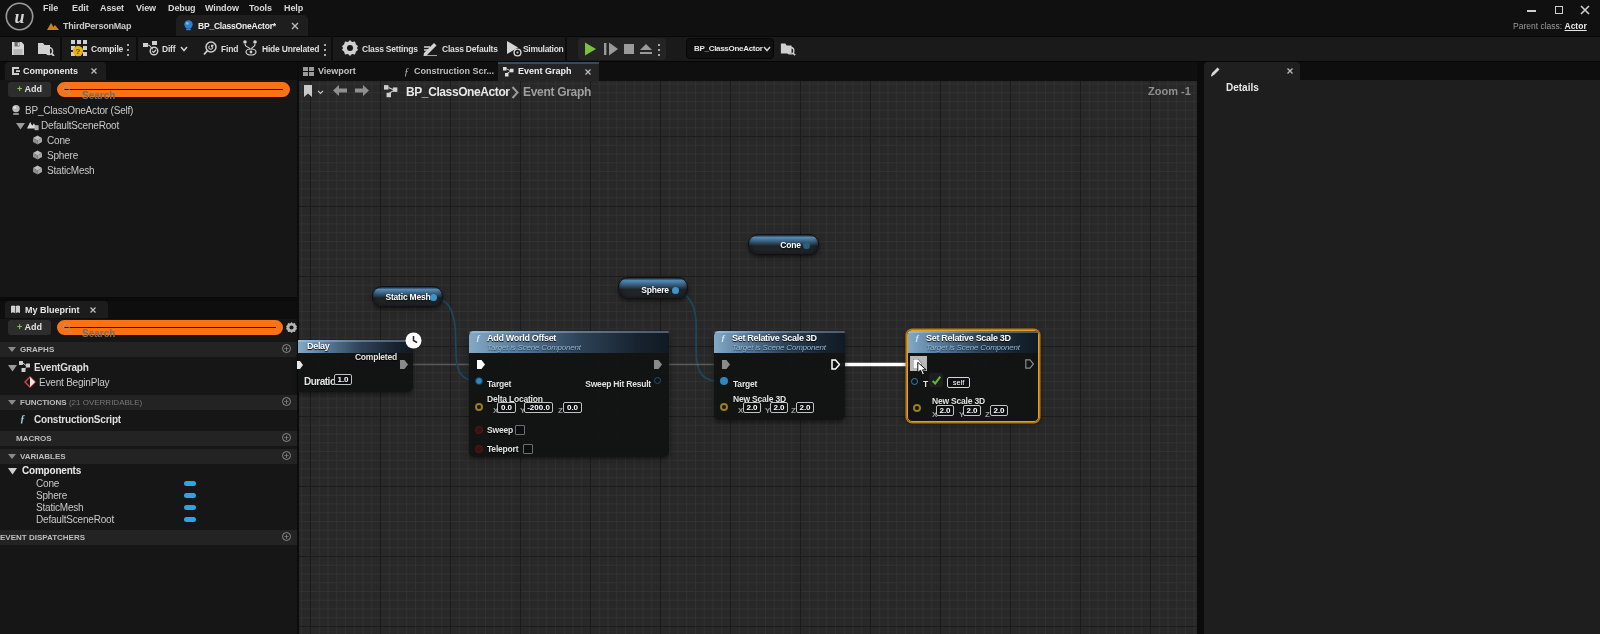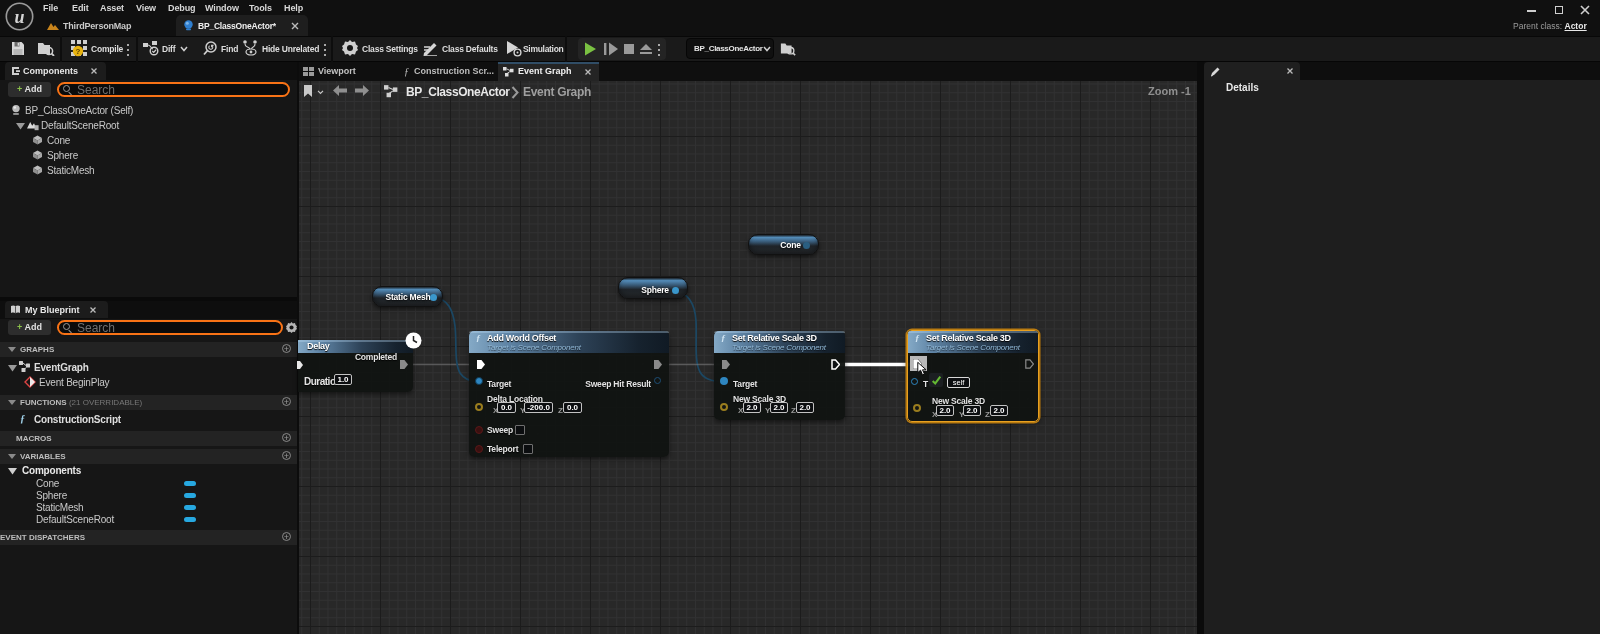--- a/index.html
+++ b/index.html
@@ -12,21 +12,21 @@
 #toolbar{left:0;top:36px;width:1600px;height:26px;background:#1a1a1a;border-top:1px solid #080808;border-bottom:1px solid #060606;}
 .menuitem{position:absolute;top:3px;color:#d8d8d8;font-size:9px;font-weight:bold;letter-spacing:-0.1px;}
 .toolsep{position:absolute;top:0;width:2px;height:26px;background:#0d0d0d;}
 .tbtxt{position:absolute;top:44px;color:#dedede;font-size:8.5px;font-weight:bold;letter-spacing:-0.2px;}
 
 #leftpanel{left:0;top:62px;width:297px;height:572px;background:#161616;}
 .ptabbar{position:absolute;left:0;width:297px;height:18px;background:#0e0e0e;}
 .ptab{position:absolute;background:#1c1c1c;border-radius:4px 4px 0 0;color:#e6e6e6;font-size:9px;font-weight:bold;}
 .addbtn{position:absolute;width:43px;height:15px;background:#2d2d2d;border-radius:3px;color:#e0e0e0;font-size:9px;font-weight:bold;line-height:15px;text-align:center;}
 .addbtn span{color:#8bc24a;font-weight:bold;}
-.searchbox{position:absolute;height:15px;background:#0b0b0b;border:2px solid #f97316;border-radius:8px;color:#6f6f6f;font-size:12px;line-height:13px;padding-left:18px;}
+.searchbox{position:absolute;height:15px;background:#0b0b0b;border:7px solid #f97316;border-radius:8px;color:#6f6f6f;font-size:10px;line-height:13px;padding-left:18px;font-weight:bold;}
 .mag{position:absolute;width:7px;height:7px;border:1.3px solid #9a9a9a;border-radius:50%;}
 .mag:after{content:"";position:absolute;width:4px;height:1.3px;background:#9a9a9a;transform:rotate(45deg);left:4px;top:7px;}
 .trow{position:absolute;color:#c9c9c9;font-size:10px;letter-spacing:-0.2px;}
 .shead{position:absolute;left:0;width:297px;height:15px;background:#232323;color:#bdbdbd;font-size:8px;font-weight:bold;line-height:15px;}
 .plus{position:absolute;right:6px;top:2px;width:9px;height:9px;border:1px solid #8a8a8a;border-radius:50%;color:#9a9a9a;font-size:9px;line-height:8px;text-align:center;font-weight:normal;}
 .caret{display:inline-block;width:0;height:0;border-left:4px solid transparent;border-right:4px solid transparent;border-top:5px solid #9a9a9a;margin-right:4px;}
 .bluepill{position:absolute;width:12px;height:5px;border-radius:3px;background:#27a8e0;}
 
 #gtabbar{left:299px;top:62px;width:898px;height:19px;background:#0f0f0f;}
 #canvas{left:299px;top:81px;width:898px;height:553px;background-color:#282828;

